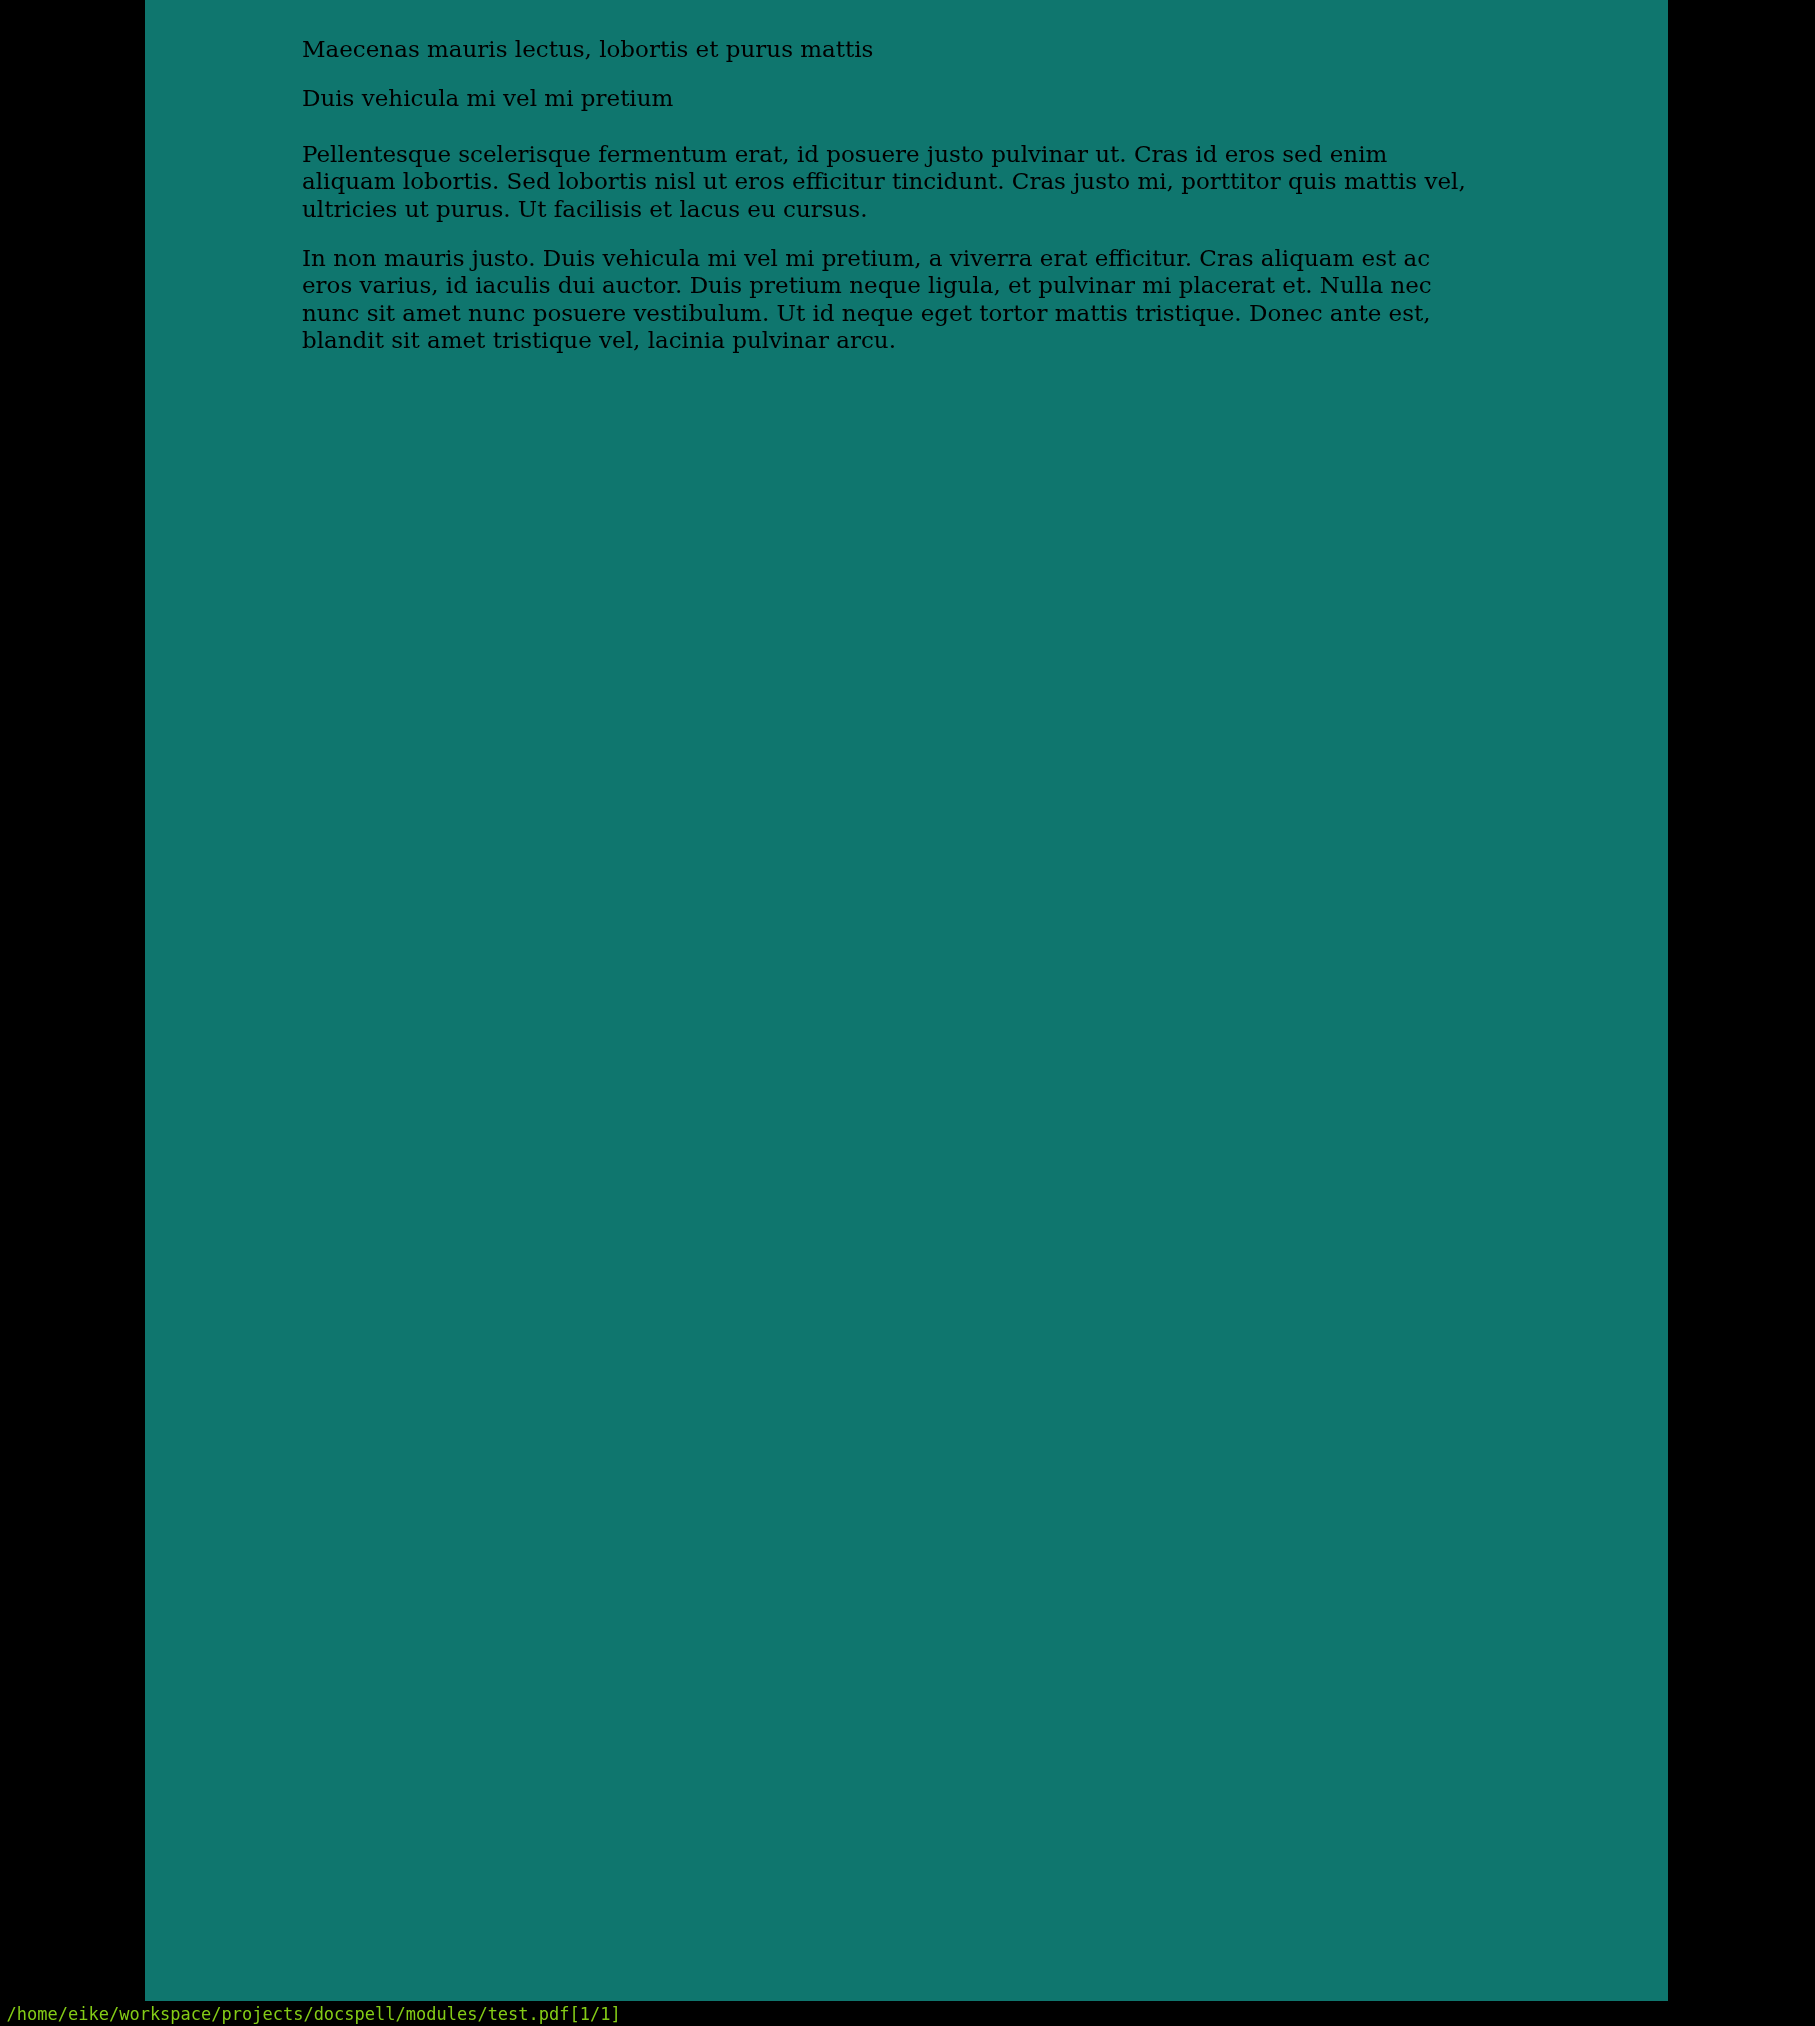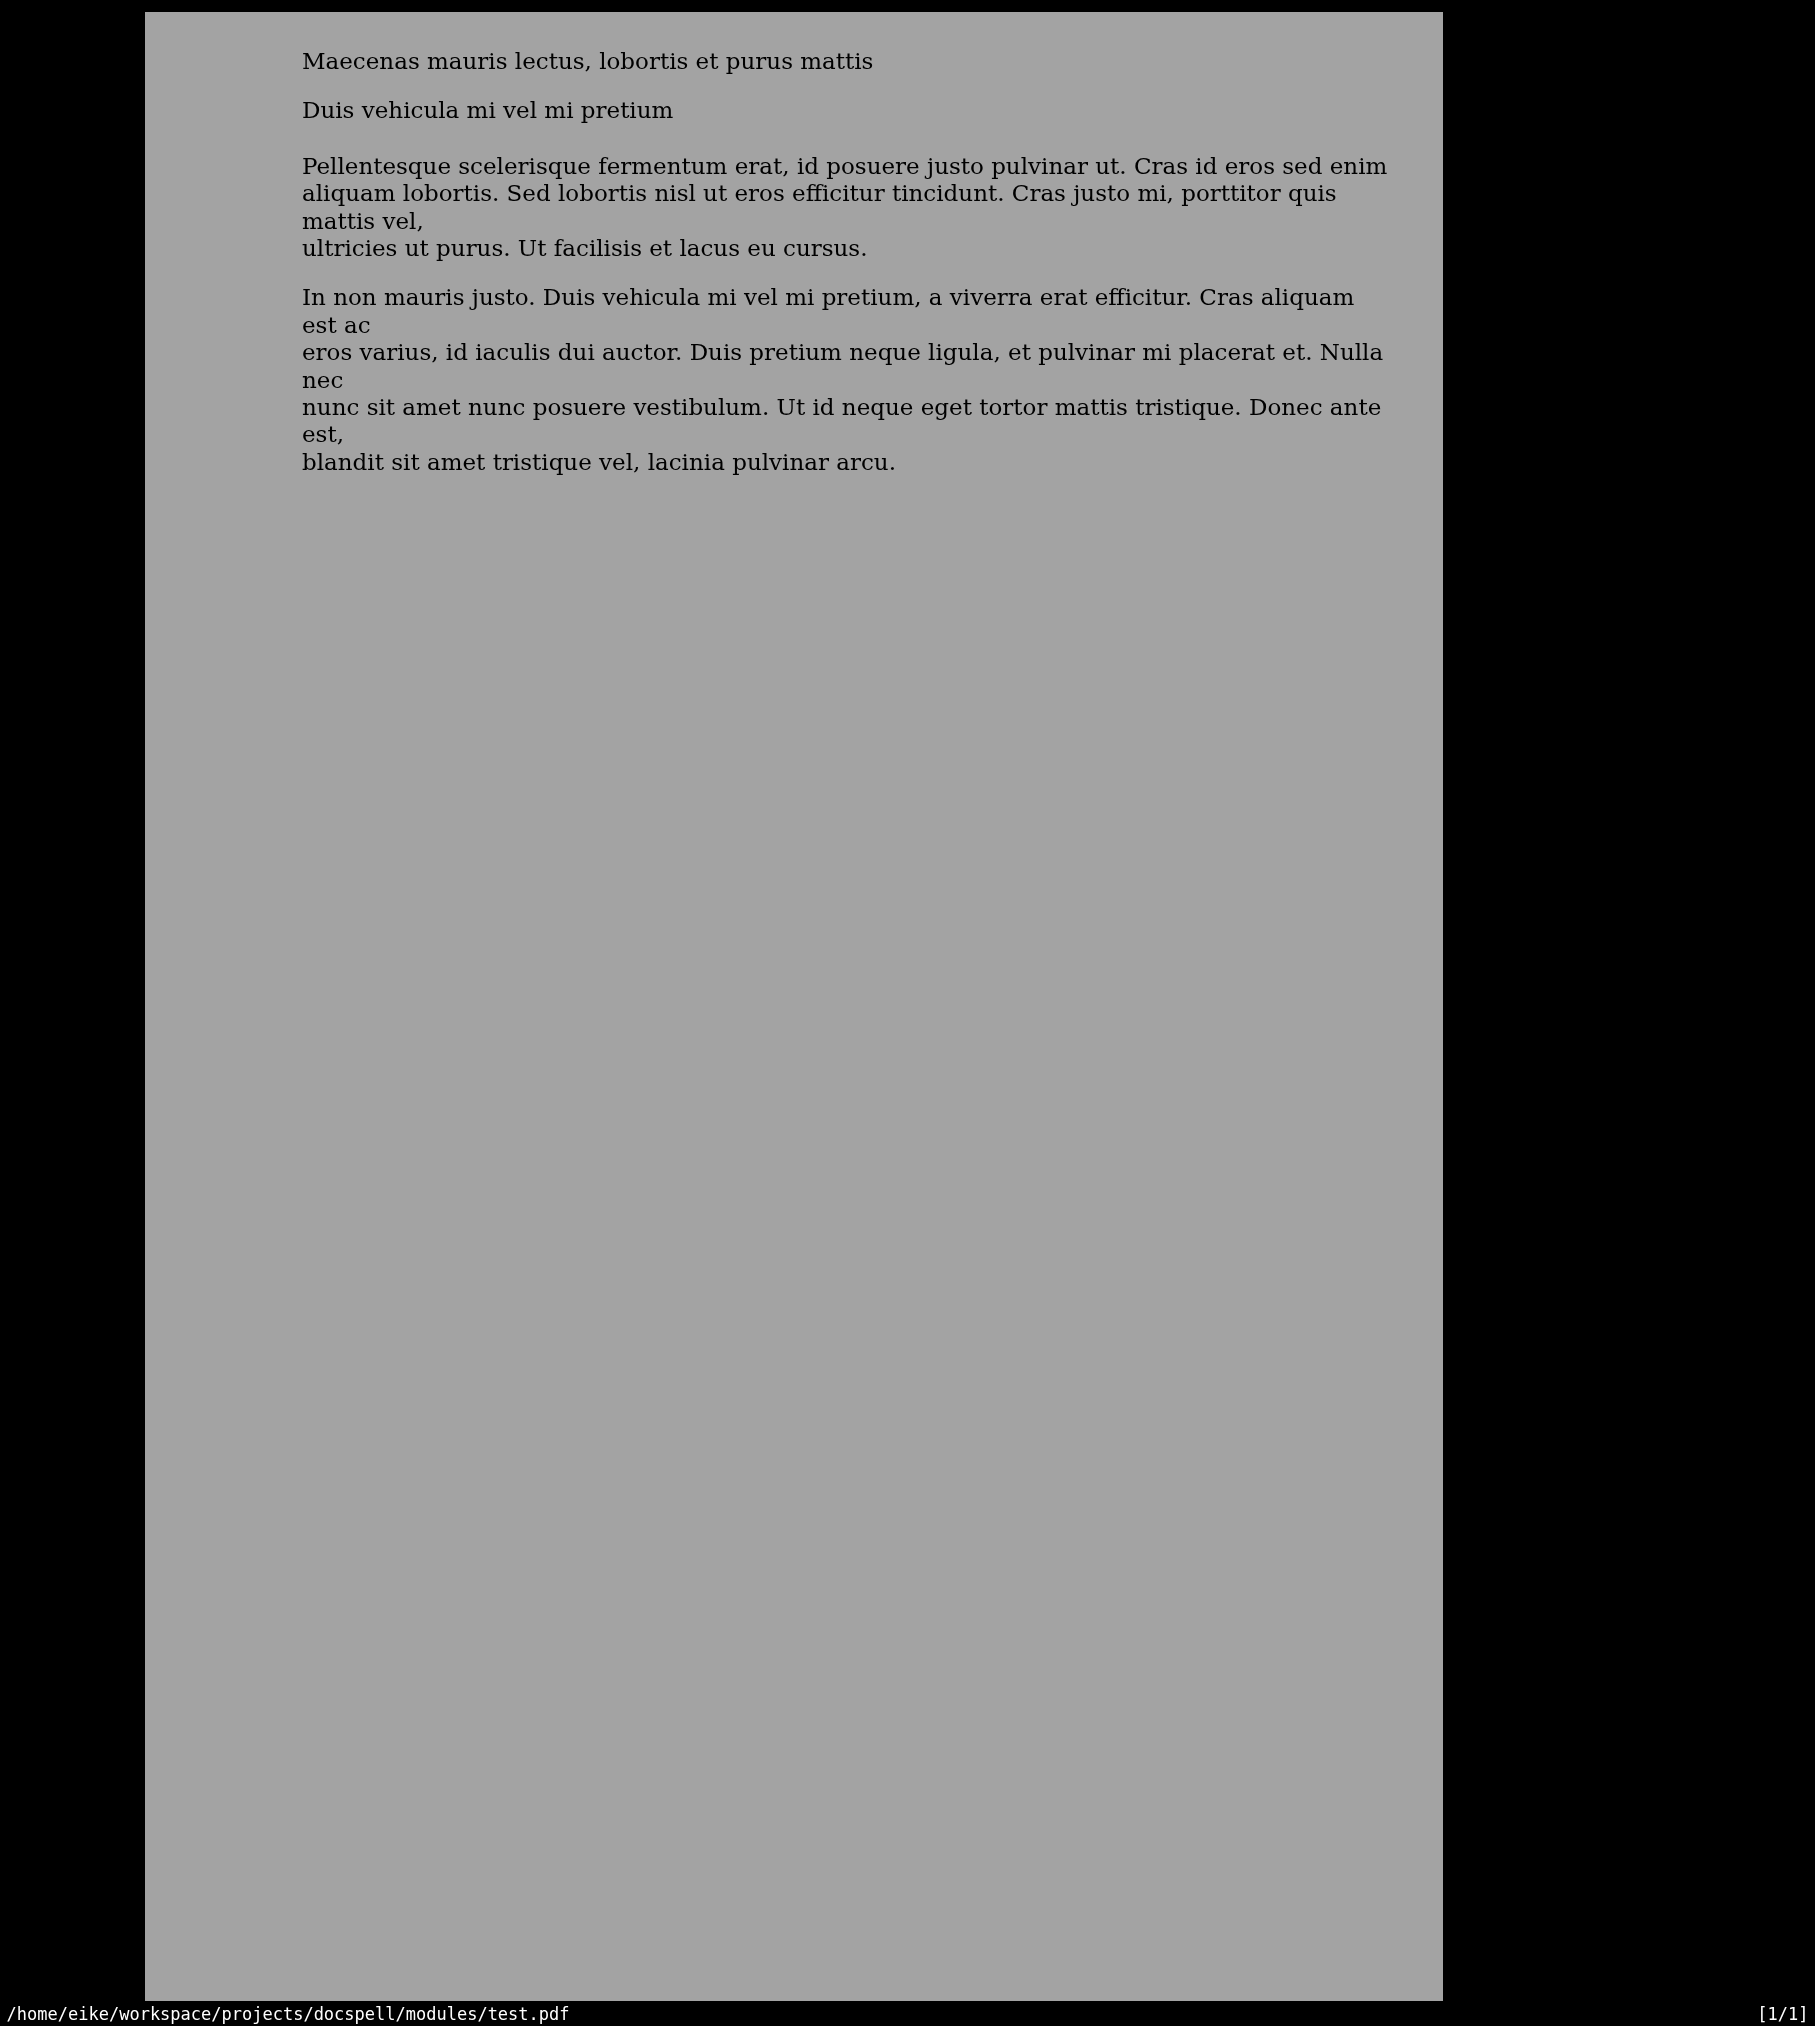--- a/index.html
+++ b/index.html
@@ -18,29 +18,28 @@
     left: 0; top: 0;
     width: 1815px;
     height: 2002px;
     background: #000000;
     overflow: hidden;
   }
   .pdf-page {
     position: absolute;
     left: 145px;
     top: 0;
-    width: 1298px;
+    width: 1523px;
     height: 2002px;
-    background: #a3a3a3;
+    background: #0f766e;
     color: #000000;
     font-family: "DejaVu Serif", "Liberation Serif", serif;
     font-size: 23px;
     line-height: 27.4px;
     overflow: hidden;
-    margin-top: 12px;
   }
   .page-content {
     padding: 36px 47px 0 157px;
   }
   .page-content p {
     margin: 0 0 22px 0;
     white-space: pre-line;
   }
   .page-content p.para-gap-lg {
     margin-bottom: 28px;
@@ -54,26 +53,25 @@
     line-height: 27.4px;
     padding-left: 1.9px;
   }
   .status-bar {
     position: absolute;
     left: 0;
     bottom: 0;
     width: 100%;
     height: 24.6px;
     background: #000000;
-    color: #ffffff;
+    color: #84cc16;
     font-family: "DejaVu Sans Mono", "Liberation Mono", monospace;
     font-size: 17px;
     display: flex;
     align-items: center;
-    justify-content: space-between;
     box-sizing: border-box;
     padding: 0 6.6px;
   }
   .status-bar span {
     white-space: pre;
   }
 </style>
 </head>
 <body>
 

